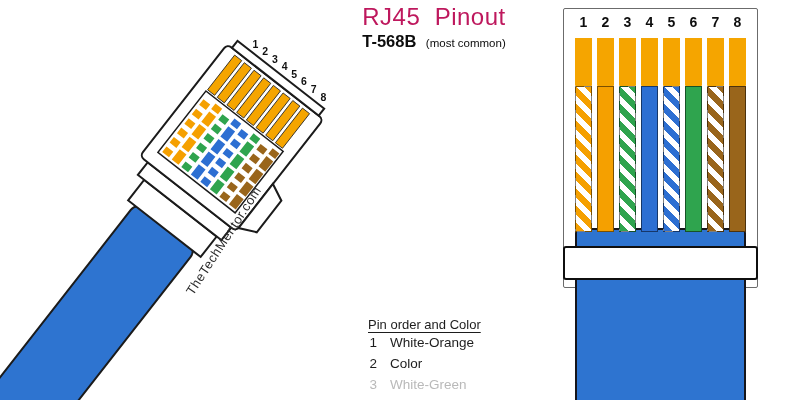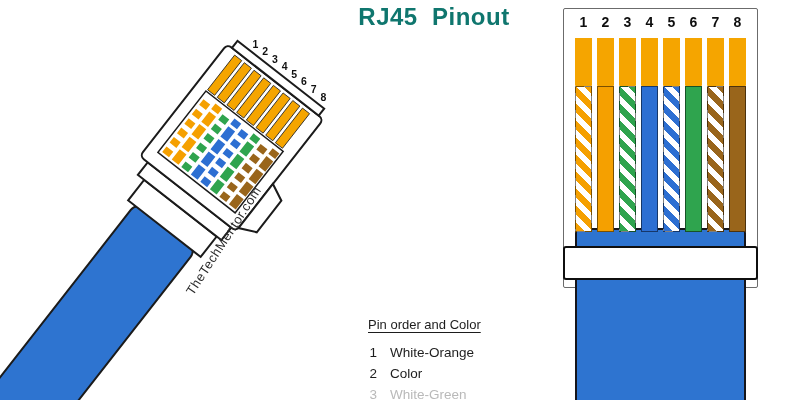--- a/index.html
+++ b/index.html
@@ -6,34 +6,33 @@
   html, body { background: #fff; }
   body { font-family: "Liberation Sans", sans-serif; color: #111; }
   #canvas {
     position: relative; width: 789px; height: 400px;
     background: #fff; overflow: hidden;
   }
 
   
   .title {
     position: absolute; left: 338px; top: 3px; width: 192px;
-    text-align: center; font-size: 24px; font-weight: 700;
-    letter-spacing: .5px; white-space: pre; color: #0f766e;
+    text-align: center; font-size: 24px; font-weight: 400;
+    letter-spacing: .5px; white-space: pre; color: #be185d;
   }
   .subtitle {
     position: absolute; left: 338px; top: 32px; width: 192px;
     text-align: center; color: #0c0c0c;
   }
   .subtitle .std  { font-weight: 700; font-size: 16.5px; }
   .subtitle .note { font-size: 11.5px; margin-left: 5px; }
 
   .pin-order { position: absolute; left: 368px; top: 317px; font-size: 13.5px; color: #1d1d1d; }
   .pin-order .heading {
     font-size: 13px; text-decoration: underline; text-underline-offset: 3px;
-    margin-bottom: 10px;
   }
   .pin-item { display: flex; gap: 13px; height: 21px; align-items: center; }
   .pin-item .pn { width: 9px; text-align: right; }
   .pin-item.muted { color: #b9b9b9; }
 
   
   .plug-svg { position: absolute; left: 0; top: 0; }
   .wb { fill: #fff; stroke: #1b1b1b; stroke-width: 2; }
   .cable-stroke { stroke: #1b1b1b; stroke-width: 2; }
 
@@ -104,20 +103,24 @@
           <text x="213" y="73.5" transform="rotate(52 213 73.5)" font-size="10.5">6</text>
           <text x="213" y="85.80000000000001" transform="rotate(52 213 85.80000000000001)" font-size="10.5">7</text>
           <text x="213" y="98.10000000000001" transform="rotate(52 213 98.10000000000001)" font-size="10.5">8</text>
         </g>
       <polygon class="wb" stroke-width="1.5" points="62,112 118,112 110,129 70,129"></polygon>
     </g>
     <text transform="translate(193,296) rotate(-57)" font-size="13" letter-spacing="0.5" fill="#2b2b2b">TheTechMentor.com</text>
   </svg>
 
   <div class="title">RJ45  Pinout</div>
+  <div class="subtitle">
+    <span class="std">T-568B</span>
+    <span class="note">(most common)</span>
+  </div>
 
   <div class="pin-order">
     <div class="heading">Pin order and Color</div>
     <div>
         <div class="pin-item">
           <span class="pn">1</span>
           <span class="pc">White-Orange</span>
         </div>
         <div class="pin-item">
           <span class="pn">2</span>

